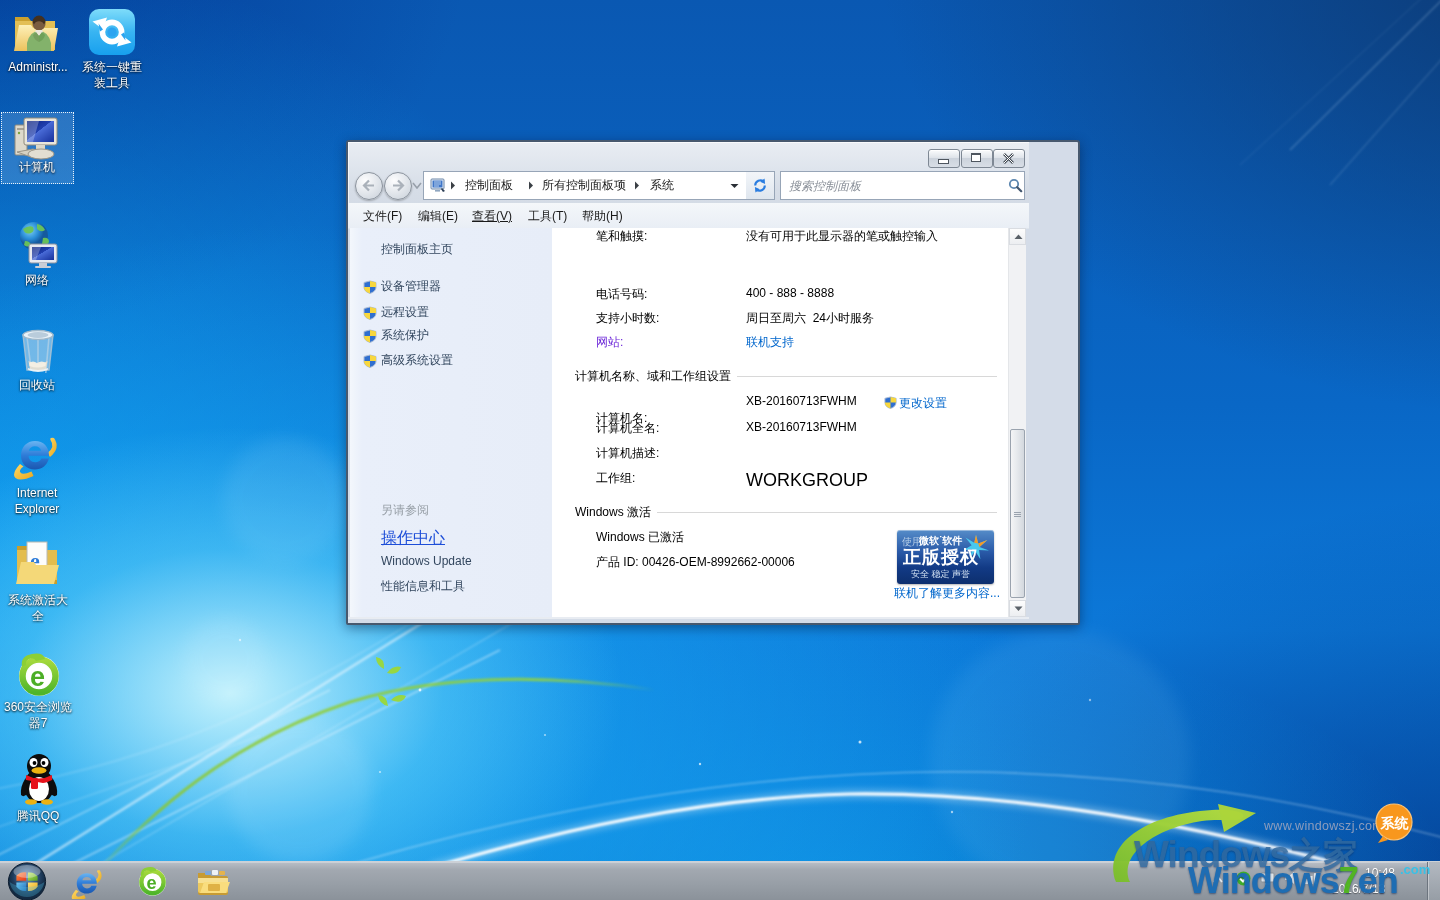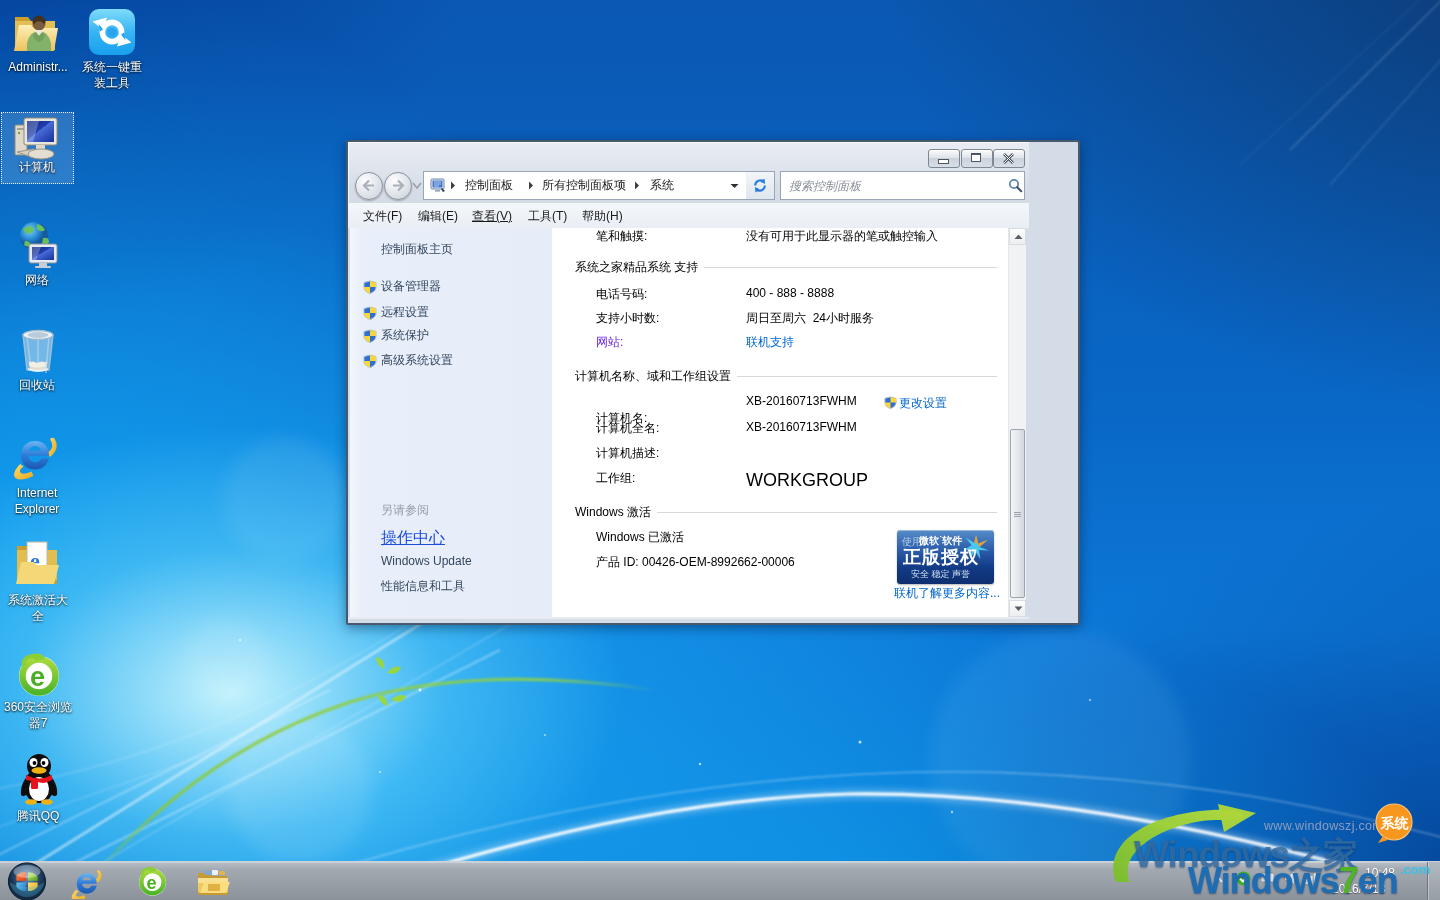--- a/index.html
+++ b/index.html
@@ -343,24 +343,20 @@
       <path d="M7,13.4 C4,12.6 1,10.5 1,7 L7,7 Z" fill="#f8d73e"></path>
     </svg>
 <div class="abs" style="left:33px;top:210px;font-size:12px;color:#32465e;">高级系统设置</div>
 <div class="abs" style="left:33px;top:360px;font-size:12px;color:#98a0a8;">另请参阅</div>
 <div class="abs" style="left:33px;top:386px;font-size:16px;color:#1d4ed8;text-decoration:underline;">操作中心</div>
 <div class="abs" style="left:33px;top:412px;font-size:12px;color:#32465e;">Windows Update</div>
 <div class="abs" style="left:33px;top:436px;font-size:12px;color:#32465e;">性能信息和工具</div>
 
 <div class="abs" style="left:248px;top:86px;font-size:12px;color:#000;">笔和触摸:</div>
 <div class="abs" style="left:398px;top:86px;font-size:12px;color:#000;">没有可用于此显示器的笔或触控输入</div>
-<div class="abs" style="left:227px;top:117px;width:422px;font-size:12px;color:#000;display:flex;">
-      <span>系统之家精品系统 支持</span>
-      <span style="flex:1;height:1px;background:#d8d8d8;margin:8px 0 0 6px;"></span>
-    </div>
 <div class="abs" style="left:248px;top:144px;font-size:12px;color:#000;">电话号码:</div>
 <div class="abs" style="left:398px;top:144px;font-size:12px;color:#000;">400 - 888 - 8888</div>
 <div class="abs" style="left:248px;top:168px;font-size:12px;color:#000;">支持小时数:</div>
 <div class="abs" style="left:398px;top:168px;font-size:12px;color:#000;">周日至周六&nbsp; 24小时服务</div>
 <div class="abs" style="left:248px;top:192px;font-size:12px;color:#6d28d9;">网站:</div>
 <div class="abs" style="left:398px;top:192px;font-size:12px;color:#0066cc;">联机支持</div>
 <div class="abs" style="left:227px;top:226px;width:422px;font-size:12px;color:#000;display:flex;">
       <span>计算机名称、域和工作组设置</span>
       <span style="flex:1;height:1px;background:#d8d8d8;margin:8px 0 0 6px;"></span>
     </div>

